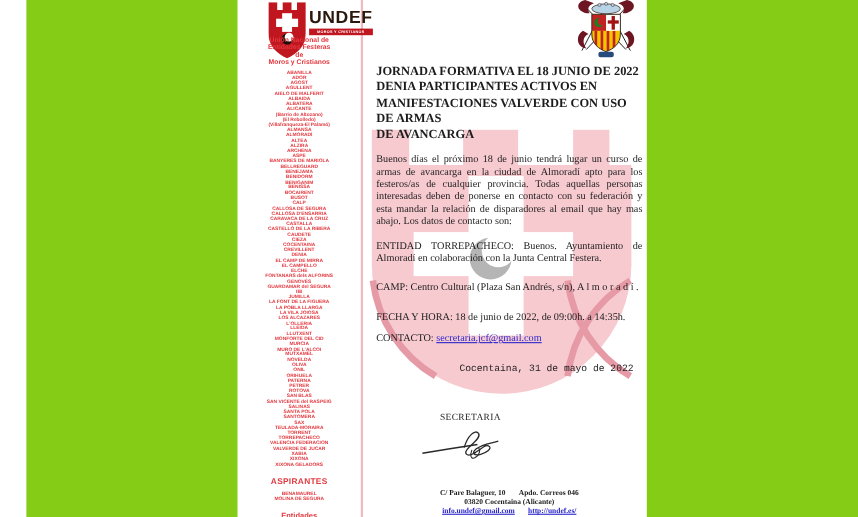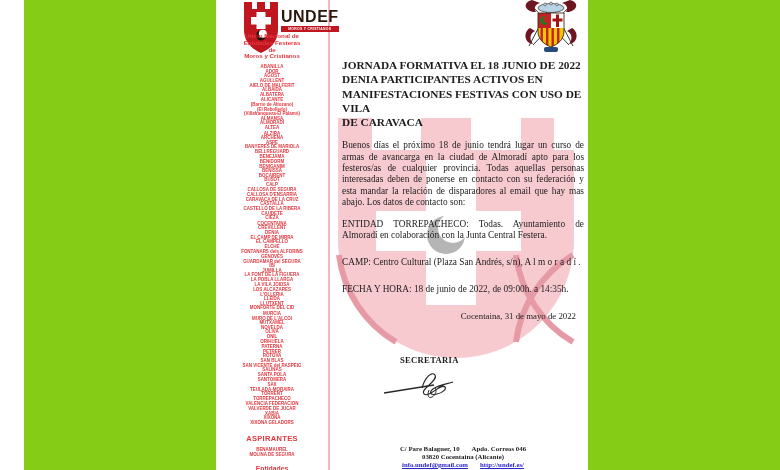--- a/index.html
+++ b/index.html
@@ -27,22 +27,22 @@
   
   .crest{position:absolute;left:305px;top:0;width:60px;height:55px;z-index:2;}
   
   .main{position:absolute;left:126px;top:0;width:242px;height:470px;z-index:2;color:#1c1c1c;}
   .doc-title{margin-top:58px;font-size:11.3px;line-height:14.3px;font-weight:bold;text-align:left;}
   .intro{margin-top:11px;font-size:9.3px;line-height:11.3px;text-align:justify;}
   .sect{font-size:9.3px;line-height:11px;text-align:justify;}
   .s1{margin-top:11px;} .s2{margin-top:16px;} .s3{margin-top:16px;} .s4{margin-top:8px;}
   .lbl{font-weight:normal;}
   a.doclink{color:#2b26c9;text-decoration:underline;}
-  .dateline{margin-top:16px;font-size:8.8px;text-align:right;padding-right:8px;}
-  .secretaria{margin-top:34px;margin-left:58px;font-size:8.6px;font-weight:bold;letter-spacing:0.3px;}
+  .dateline{margin-top:16px;font-size:8.8px;text-align:right;padding-right:8px;font-family:Liberation Mono, monospace;}
+  .secretaria{margin-top:34px;margin-left:58px;font-size:8.6px;font-weight:normal;letter-spacing:0.3px;}
   .signature{margin-top:2px;margin-left:40px;width:84px;height:38px;}
   .footer{position:absolute;top:445px;left:0;width:100%;text-align:center;
           font-size:6.8px;font-weight:bold;line-height:8px;color:#1c1c1c;}
   .gap{display:inline-block;width:12px;}
 </style>
 </head>
 <body>
 
 <div class="page">
   <div class="doc">
@@ -203,32 +203,33 @@
         <div class="ent-heading">
             <div>Entidades</div>
           </div>
       </div>
     </div>
 
     <div class="main">
       <div class="doc-title">
           <div>JORNADA FORMATIVA EL 18 JUNIO DE 2022</div>
           <div>DENIA PARTICIPANTES ACTIVOS EN</div>
-          <div>MANIFESTACIONES FESTIVAS CON USO DE VILA</div>
-          <div>DE CARAVACA</div>
+          <div>MANIFESTACIONES VALVERDE CON USO DE ARMAS</div>
+          <div>DE AVANCARGA</div>
         </div>
 
       <p class="intro"><span>Buenos días el próximo </span><span class="lbl">18 de junio</span><span> tendrá lugar un curso de armas de avancarga en la ciudad de </span><span class="lbl">Almoradí</span><span> apto para los festeros/as de cualquier provincia. Todas aquellas personas interesadas deben de ponerse en contacto con su federación y esta mandar la relación de disparadores al email que hay mas abajo. Los datos de contacto son:</span></p>
 
-      <div class="sect s1"><span class="lbl">ENTIDAD TORREPACHECO:</span><span> Todas. Ayuntamiento de Almoradí en colaboración con la Junta Central Festera.</span></div>
+      <div class="sect s1"><span class="lbl">ENTIDAD TORREPACHECO:</span><span> Buenos. Ayuntamiento de Almoradí en colaboración con la Junta Central Festera.</span></div>
 
       <div class="sect s2"><span class="lbl">CAMP:</span><span> Centro Cultural (Plaza San Andrés, s/n),  A l m o r a d í .</span></div>
 
       <div class="sect s3"><span class="lbl">FECHA Y HORA:</span><span> 18 de junio de 2022, de 09:00h. a 14:35h.</span></div>
 
+      <div class="sect s4"><span class="lbl">CONTACTO:</span> <a class="doclink" href="#">secretaria.jcf@gmail.com</a></div>
 
       <div class="dateline">Cocentaina, 31 de mayo de 2022</div>
 
       <div class="secretaria">SECRETARIA</div>
 
       <svg class="signature" viewBox="0 0 84 38" xmlns="http://www.w3.org/2000/svg">
         <path d="M2,26 C20,23 34,21 52,18" stroke="#2a2a2a" stroke-width="1.4" fill="none"></path>
         <path d="M40,21 c3,-11 10,-17 13,-13 c2.5,3.5 -5,9 -9,13 c-5,5 -2,9 5,5 c7,-4 11,-9 14,-6 c2,2 -3,6 -8,7 c-6,1.5 -9,-1 -4,-5 c6,-4.5 14,-5 20,-7" stroke="#2a2a2a" stroke-width="1.2" fill="none"></path>
         <path d="M47,23 c-2,5 -1,9 3,7 c4,-2 5,-7 3,-9" stroke="#2a2a2a" stroke-width="1" fill="none"></path>
       </svg>

